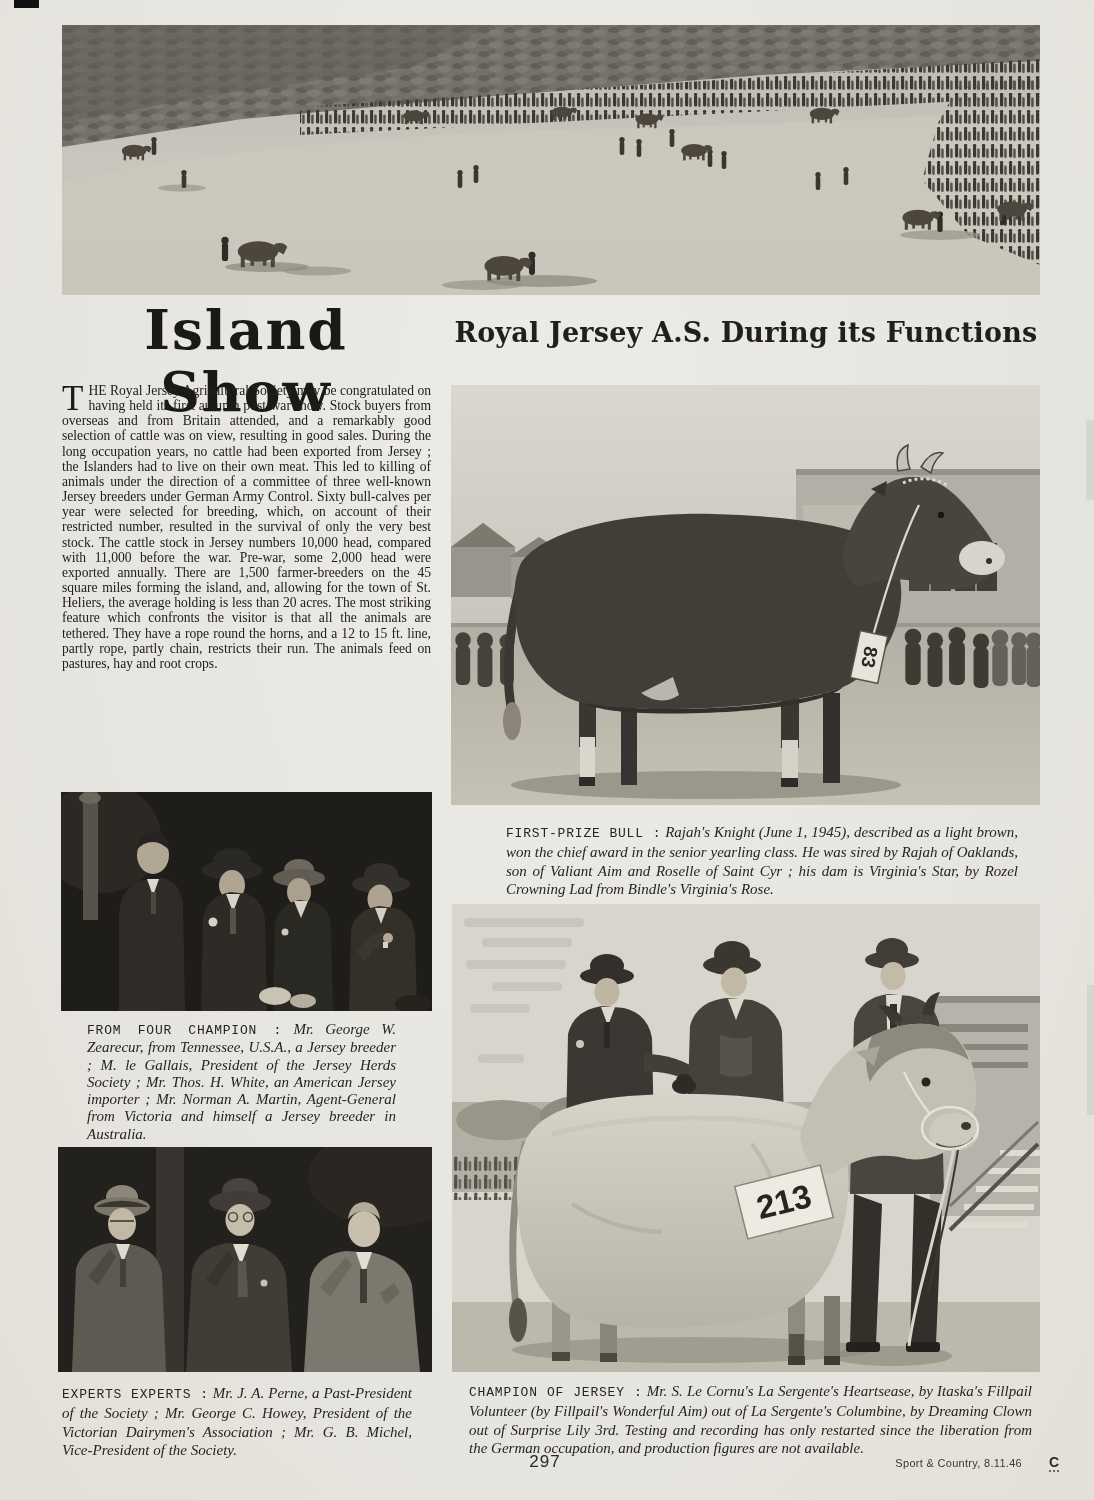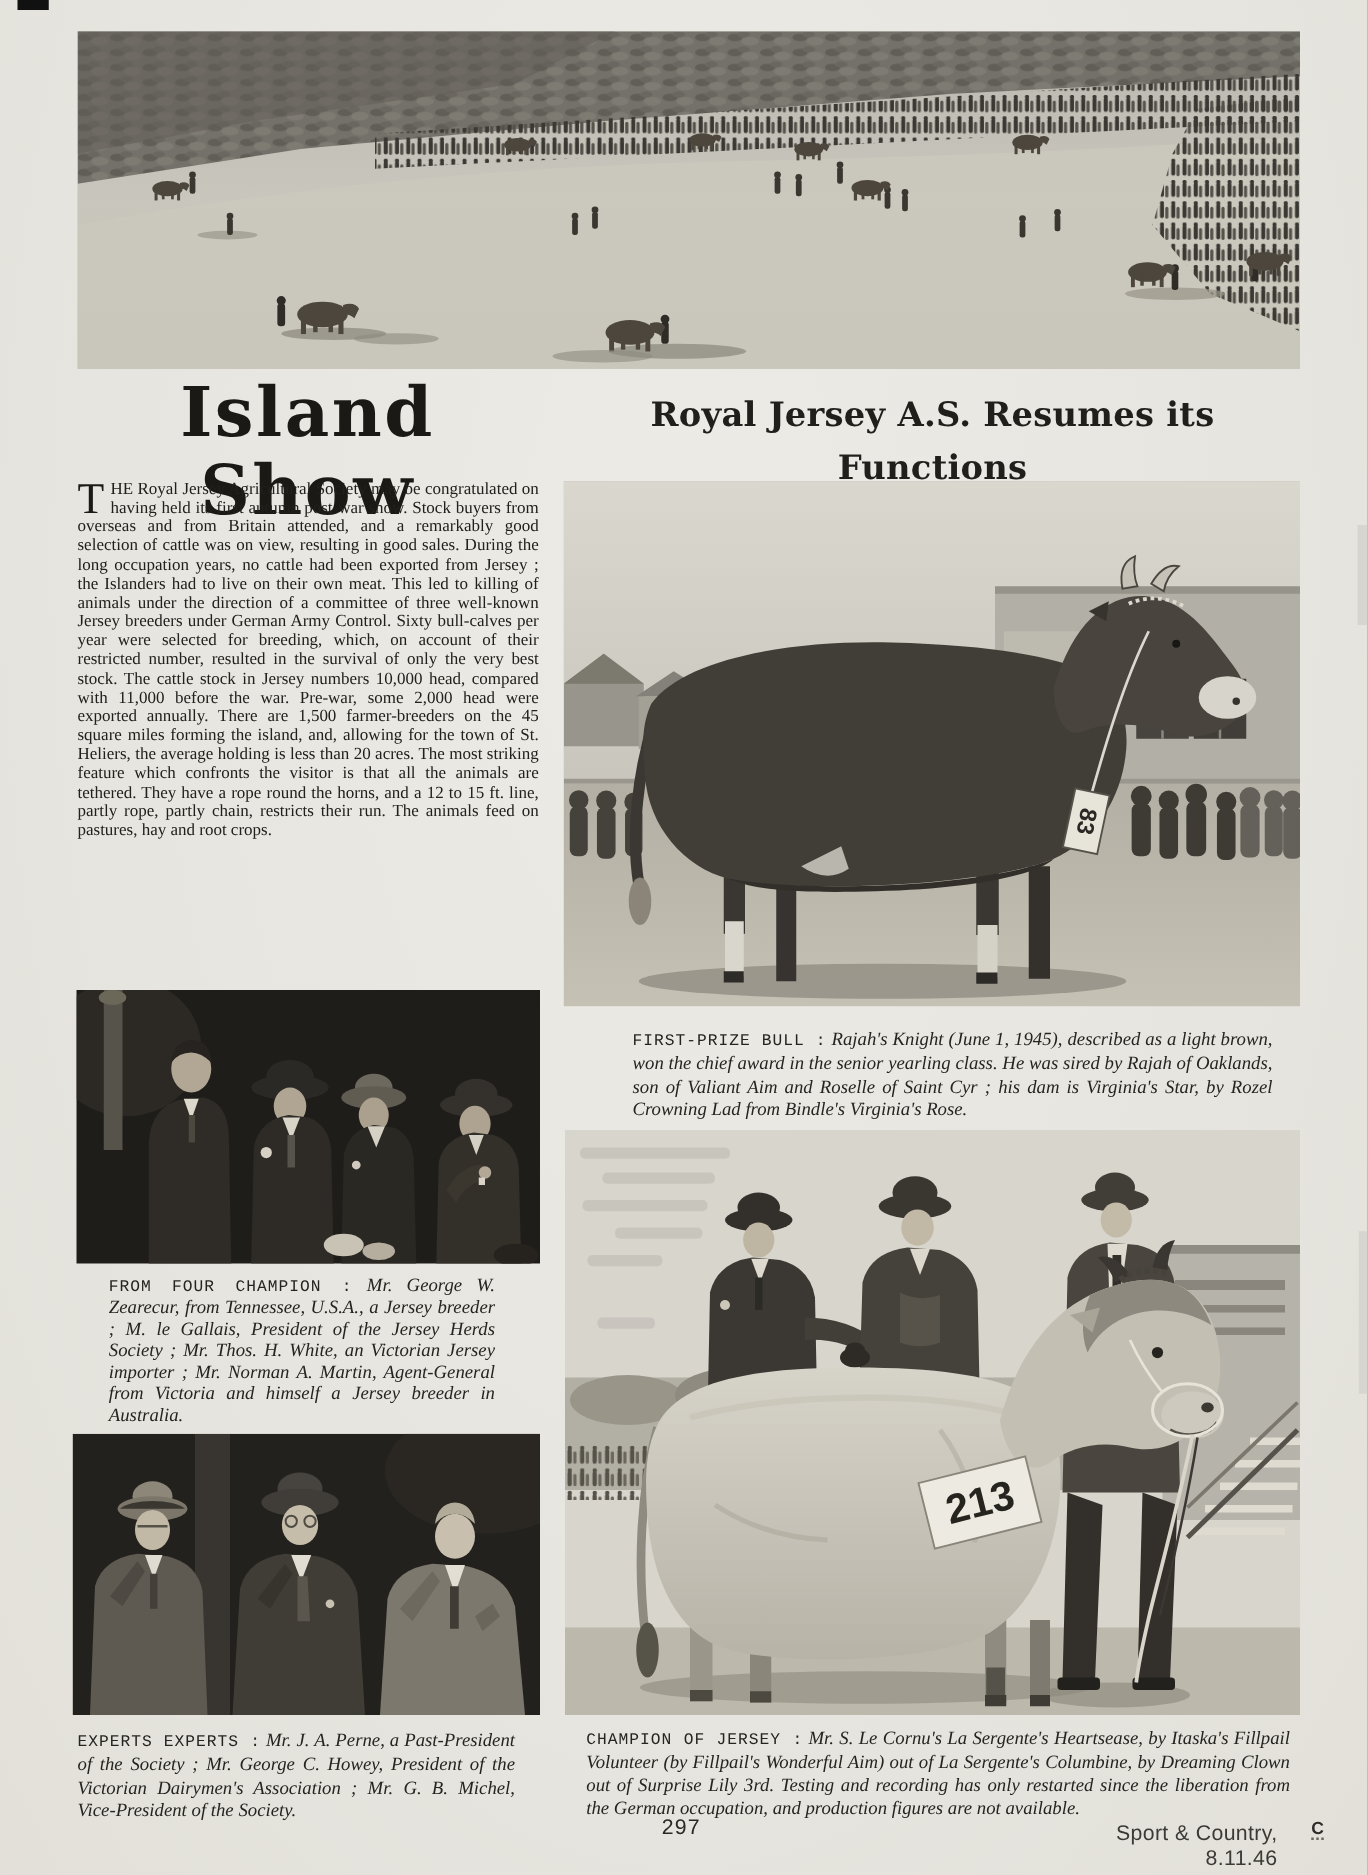--- a/index.html
+++ b/index.html
@@ -48,21 +48,21 @@
   .cap-4c{left:87px;top:1021px;width:309px;line-height:17.3px;}
   .cap-je{left:62px;top:1384px;width:350px;}
   .cap-ch{left:469px;top:1382px;width:563px;}
   .footer-pagenum{
     position:absolute;left:480px;top:1452px;width:130px;text-align:center;
     font-family:"Liberation Sans", sans-serif;font-weight:normal;
     font-size:17px;letter-spacing:1px;color:#2a2825;
   }
   .footer-credit{
     position:absolute;left:840px;top:1457px;width:182px;text-align:right;
-    font-family:"Liberation Sans", sans-serif;font-size:17px;
+    font-family:"Liberation Sans", sans-serif;font-size:11px;
     letter-spacing:0.3px;color:#3c3a36;
   }
   .footer-mark{
     position:absolute;left:1049px;top:1454px;
     font-family:"Liberation Sans", sans-serif;font-weight:bold;
     font-size:14px;color:#2e2c29;border-bottom:2px dotted #6a6861;
   }
 </style>
 </head>
 <body>
@@ -148,21 +148,21 @@
         <use href="#tp-cow" x="760" y="97" transform="scale(0.9)" transform-origin="760 97"></use>
         <use href="#tp-cow" x="856" y="203" transform="scale(1.15)" transform-origin="856 203"></use>
         <use href="#tp-cow" x="950" y="194" transform="scale(1.1)" transform-origin="950 194"></use>
       </g>
       <ellipse cx="255" cy="246" rx="34" ry="4.5" fill="#8d8a7f" opacity="0.6"></ellipse>
       <ellipse cx="420" cy="260" rx="40" ry="5" fill="#8d8a7f" opacity="0.6"></ellipse>
     </svg>
   </figure>
 
   <h1 class="title">Island Show</h1>
-  <h2 class="subtitle">Royal Jersey A.S. Resumes its Functions</h2>
+  <h2 class="subtitle">Royal Jersey A.S. During its Functions</h2>
 
   <div class="body-col">
     <span class="dropcap">T</span><span>HE Royal Jersey Agricultural Society may be congratulated on having held its first autumn post-war show.  Stock buyers from overseas and from Britain attended, and a remarkably good selection of cattle was on view, resulting in good sales.  During the long occupation years, no cattle had been exported from Jersey ; the Islanders had to live on their own meat.  This led to killing of animals under the direction of a committee of three well-known Jersey breeders under German Army Control.  Sixty bull-calves per year were selected for breeding, which, on account of their restricted number, resulted in the survival of only the very best stock.  The cattle stock in Jersey numbers 10,000 head, compared with 11,000 before the war.  Pre-war, some 2,000 head were exported annually.  There are 1,500 farmer-breeders on the 45 square miles forming the island, and, allowing for the town of St. Heliers, the average holding is less than 20 acres.  The most striking feature which confronts the visitor is that all the animals are tethered.  They have a rope round the horns, and a 12 to 15 ft. line, partly rope, partly chain, restricts their run.  The animals feed on pastures, hay and root crops.</span>
   </div>
 
   <figure class="photo" style="left:451px;top:385px;width:589px;height:420px;margin:0;">
     <svg viewBox="0 0 589 420" preserveAspectRatio="none">
       <defs>
         <linearGradient id="bp-sky" x1="0" y1="0" x2="0" y2="1">
           <stop offset="0" stop-color="#dad7cf"></stop>
@@ -290,21 +290,21 @@
       <circle cx="327" cy="146" r="5" fill="#b3a896"></circle>
       <rect x="322" y="150" width="5" height="6" fill="#d8d3c6"></rect>
       <path d="M314,116 L326,116 L320,132 Z" fill="#d5d0c4"></path>
 
       <ellipse cx="214" cy="204" rx="16" ry="9" fill="#c9c3b5"></ellipse>
       <ellipse cx="242" cy="209" rx="13" ry="7" fill="#b5ae9f"></ellipse>
       <ellipse cx="352" cy="212" rx="18" ry="9" fill="#26231f"></ellipse>
     </svg>
   </figure>
 
-  <p class="caption cap-4c"><span class="cap-lead">FROM FOUR CHAMPION :</span><span class="cap-text"> Mr. George W. Zearecur, from Tennessee, U.S.A., a Jersey breeder ; M. le Gallais, President of the Jersey Herds Society ; Mr. Thos. H. White, an Victorian Jersey importer ; Mr. Norman A. Martin, Agent-General from Victoria and himself a Jersey breeder in Australia.</span></p>
+  <p class="caption cap-4c"><span class="cap-lead">FROM FOUR CHAMPION :</span><span class="cap-text"> Mr. George W. Zearecur, from Tennessee, U.S.A., a Jersey breeder ; M. le Gallais, President of the Jersey Herds Society ; Mr. Thos. H. White, an American Jersey importer ; Mr. Norman A. Martin, Agent-General from Victoria and himself a Jersey breeder in Australia.</span></p>
 
   <figure class="photo" style="left:58px;top:1147px;width:374px;height:225px;margin:0;">
     <svg viewBox="0 0 374 225" preserveAspectRatio="none">
       <rect width="374" height="225" fill="#23211d"></rect>
       <rect x="98" y="0" width="28" height="225" fill="#4a473f" opacity="0.55"></rect>
       <ellipse cx="330" cy="30" rx="80" ry="50" fill="#2e2b26" opacity="0.6"></ellipse>
 
       <ellipse cx="64" cy="50" rx="16" ry="12" fill="#8d8779"></ellipse>
       <ellipse cx="64" cy="60" rx="28" ry="10" fill="#7c766a"></ellipse>
       <path d="M38,60 a28,10 0 0 1 52,0" fill="#3a3731"></path>

